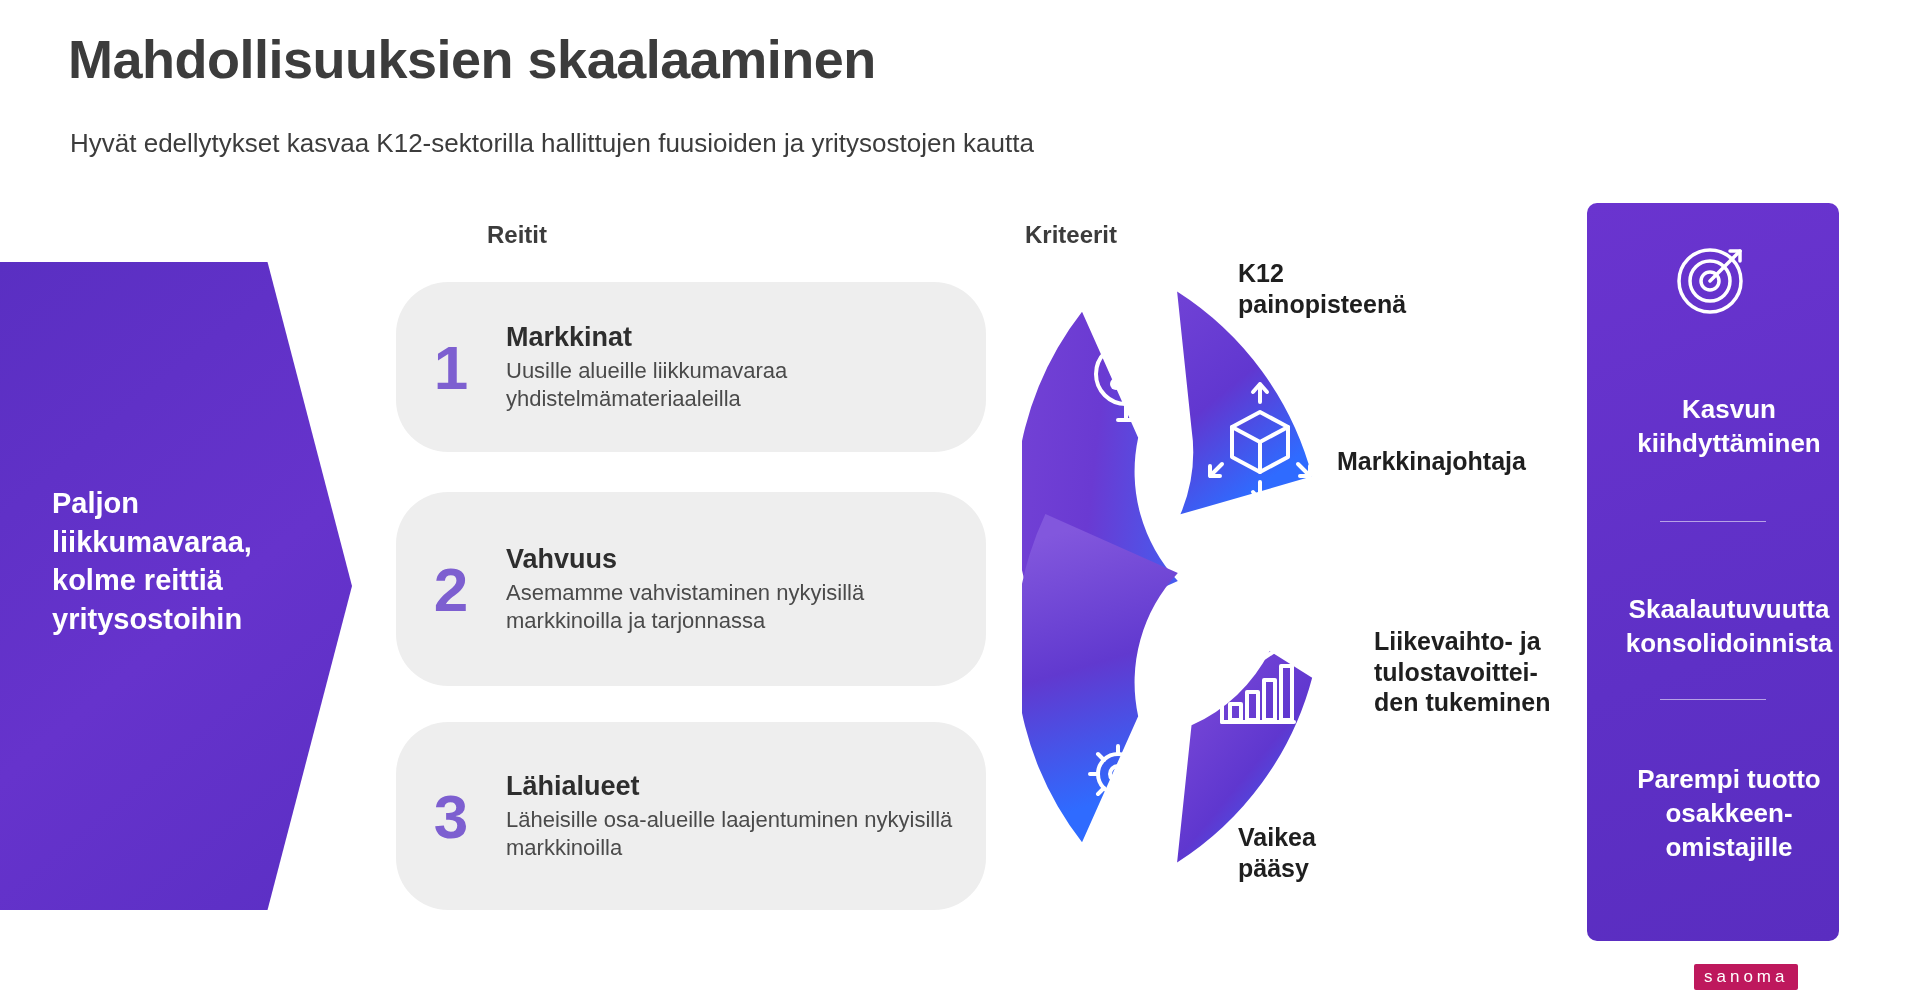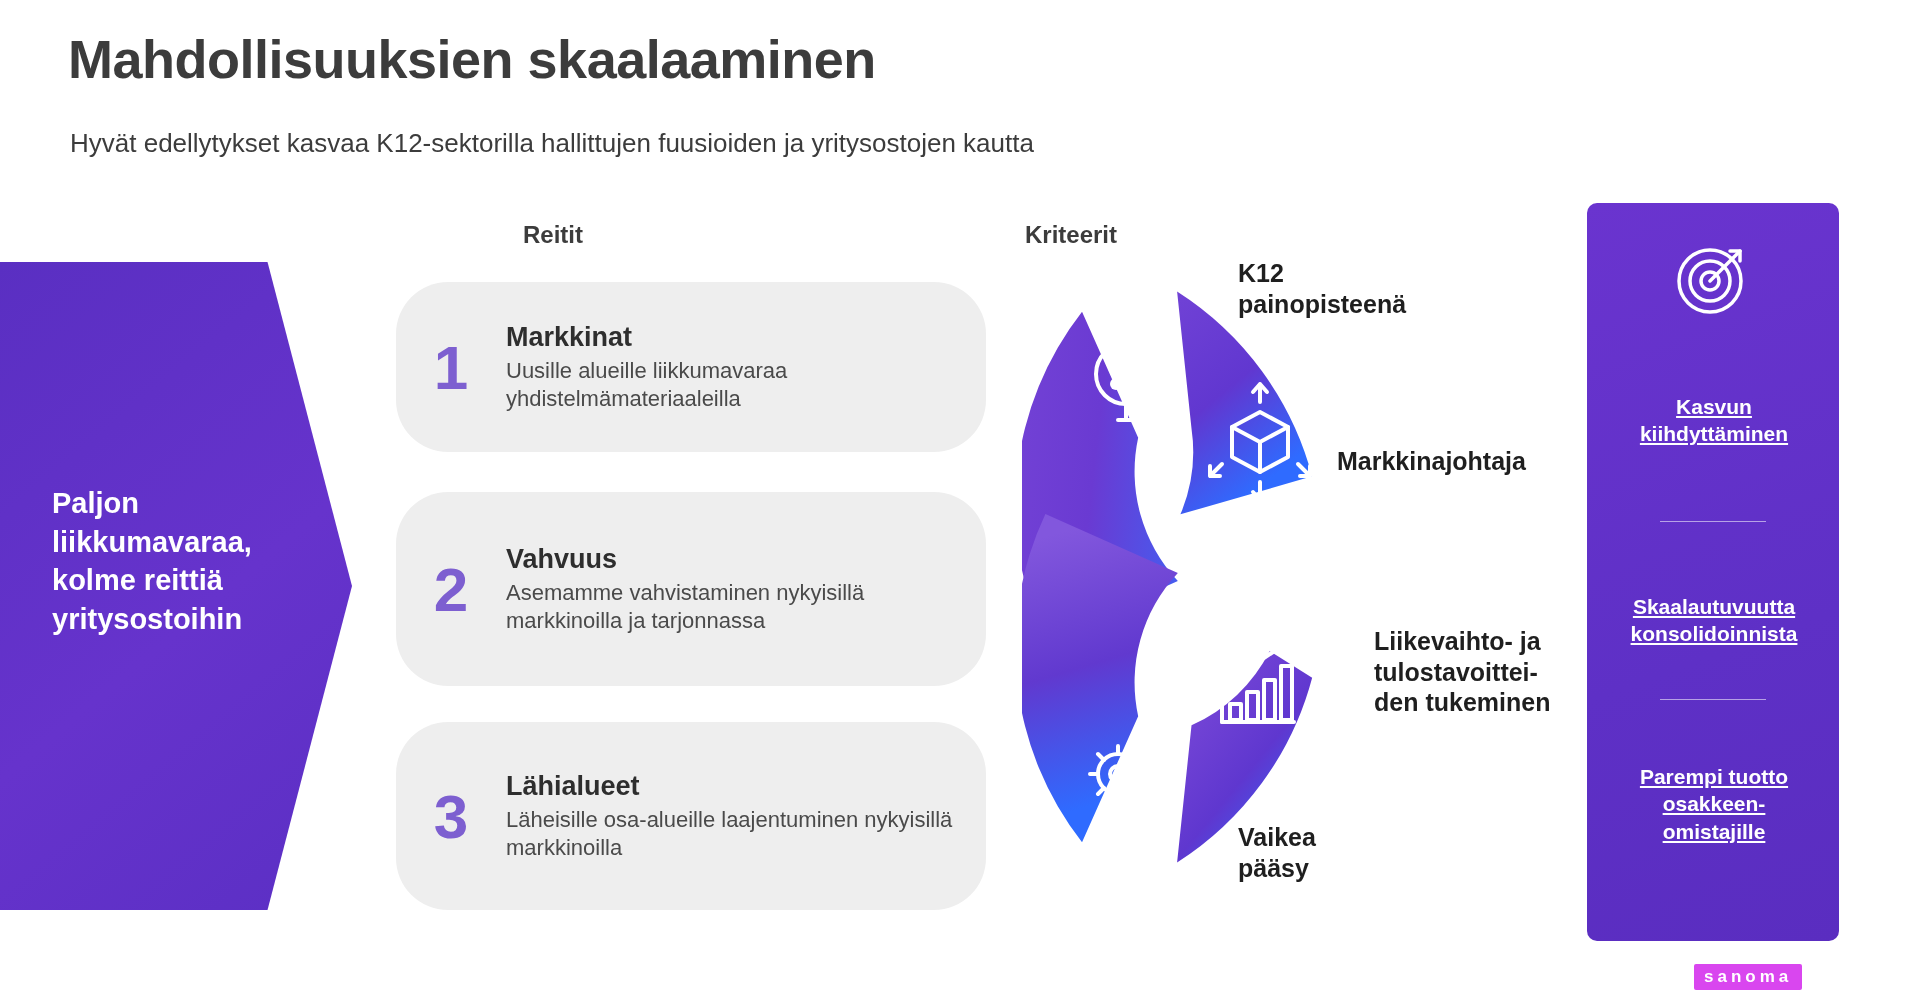--- a/index.html
+++ b/index.html
@@ -36,21 +36,21 @@
   }
 
   
   .col-heading {
     position: absolute;
     font-size: 24px;
     font-weight: bold;
     color: #3c3c3c;
     white-space: nowrap;
   }
-  #heading-reitit { left: 487px; top: 221px; margin-left: 36px; }
+  #heading-reitit { left: 487px; top: 221px; }
   #heading-kriteerit { left: 1025px; top: 221px; }
 
   
   #left-block {
     position: absolute;
     left: 0px; top: 262px;
     width: 352px;
     height: 648px;
     background: linear-gradient(140deg, #5a2fc2 0%, #6633cc 55%, #5b2fc4 100%);
     clip-path: polygon(0% 0%, 76% 0%, 100% 50%, 76% 100%, 0% 100%);
@@ -134,25 +134,24 @@
     text-align: center;
   }
   #target-icon {
     position: absolute;
     left: 50%;
     top: 32px;
     transform: translateX(-50%);
   }
   .panel-item {
     position: absolute;
-    left: 1px; width: 100%;
-    font-size: 21px;
+    left: 16px; width: 100%;
+    font-size: 26px;
     font-weight: bold;
     line-height: 1.3;
-    text-decoration: underline;
   }
   #panel-item-0 { top: 190px; }
   #panel-item-1 { top: 390px; }
   #panel-item-2 { top: 560px; }
   .panel-divider {
     position: absolute;
     left: 50%;
     transform: translateX(-50%);
     width: 106px;
     height: 1px;
@@ -161,25 +160,25 @@
   #panel-divider-0 { top: 318px; }
   #panel-divider-1 { top: 496px; }
 
   
   #logo {
     position: absolute;
     left: 1694px;
     top: 964px;
     height: 26px;
     padding: 12px 10px;
-    background: #d946ef;
+    background: #be185d;
     color: #ffffff;
     font-size: 17px;
     letter-spacing: 4px;
-    font-weight: bold;
+    font-weight: normal;
     display: flex;
     align-items: center;
     border-radius: 2px;
   }
 </style>
 </head>
 <body>
 
 <div id="slide">
 

